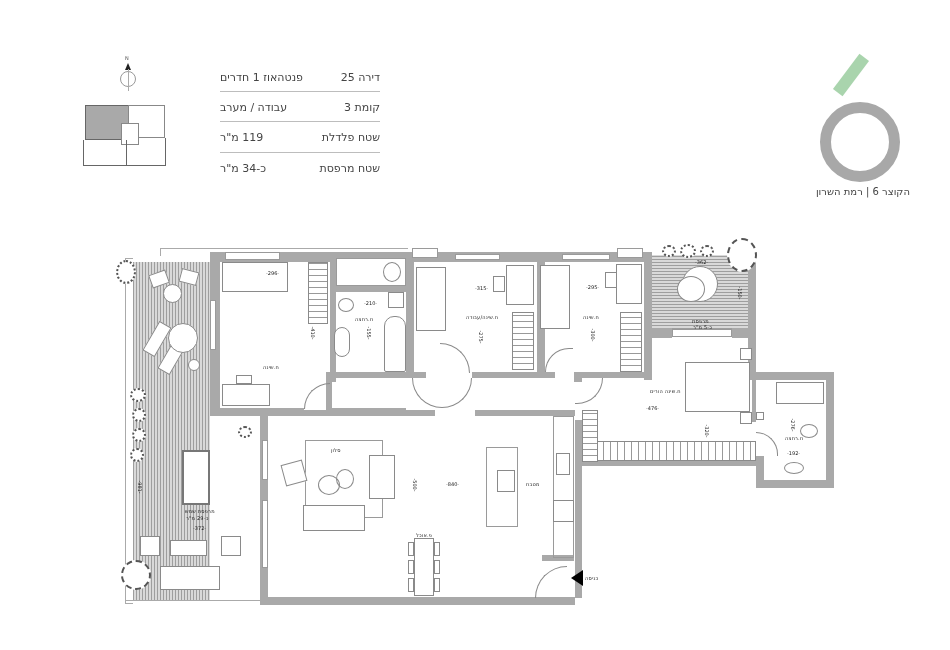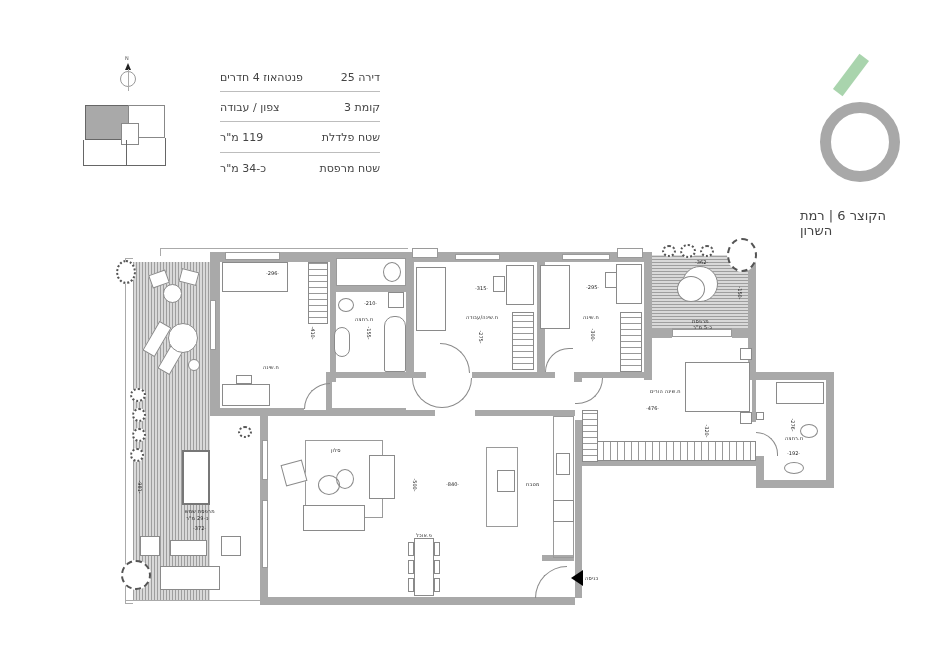--- a/index.html
+++ b/index.html
@@ -8,21 +8,21 @@
   .abs { position:absolute; }
 
   
   .info-row { position:absolute; left:220px; width:160px; height:30px; direction:rtl;
               display:flex; justify-content:space-between; align-items:center; font-size:11px; color:#444; }
   .info-sep { position:absolute; left:220px; width:160px; height:1px; background:#bdbdbd; }
 
   
   .logo-ring { position:absolute; left:820px; top:102px; width:58px; height:58px; border:11px solid #a8a8a8; border-radius:50%; }
   .logo-accent { position:absolute; left:845px; top:53px; width:12px; height:44px; background:#a9d4ad; transform:rotate(37deg); transform-origin:center; }
-  .logo-caption { position:absolute; left:800px; top:208px; width:110px; text-align:left; direction:rtl; font-size:13px; color:#444; }
+  .logo-caption { position:absolute; left:800px; top:186px; width:110px; text-align:right; direction:rtl; font-size:10px; color:#444; }
 
   
   .wall { position:absolute; background:#a9a9a9; }
   .thin { position:absolute; border:1px solid #9a9a9a; background:transparent; box-sizing:border-box; }
   .deck { position:absolute;
           background: repeating-linear-gradient(90deg, #9e9e9e 0 1px, #d9d9d9 1px 3px); }
   .deck-h { position:absolute;
           background: repeating-linear-gradient(0deg, #9e9e9e 0 1px, #d9d9d9 1px 3px); }
   .room-label { position:absolute; font-size:5px; color:#222; direction:rtl; white-space:nowrap; letter-spacing:0.2px; }
   .dim { position:absolute; font-size:5px; color:#222; white-space:nowrap; }
@@ -49,26 +49,26 @@
 <div class="abs" style="left:83px;top:103px;width:84px;height:64px;">
   <div class="abs" style="left:2px;top:2px;width:44px;height:35px;background:#a9a9a9;border:1px solid #666;box-sizing:border-box;"></div>
   <div class="abs" style="left:45px;top:2px;width:37px;height:33px;border:1px solid #888;box-sizing:border-box;"></div>
   <div class="abs" style="left:38px;top:20px;width:18px;height:22px;border:1px solid #888;background:#fff;box-sizing:border-box;"></div>
   <div class="abs" style="left:0px;top:37px;width:44px;height:26px;border:1px solid #666;box-sizing:border-box;border-top:none;"></div>
   <div class="abs" style="left:44px;top:35px;width:39px;height:28px;border:1px solid #666;box-sizing:border-box;border-top:none;border-left:none;"></div>
 </div>
 
 <div class="info-row" style="top:62px;">
   <span>דירה 25</span>
-  <span>פנטהאוז 4 חדרים</span>
+  <span>פנטהאוז 1 חדרים</span>
 </div>
 <div class="info-sep" style="top:91px;"></div>
 <div class="info-row" style="top:92px;">
   <span>קומת 3</span>
-  <span>צפון / עבודה</span>
+  <span>עבודה / מערב</span>
 </div>
 <div class="info-sep" style="top:121px;"></div>
 <div class="info-row" style="top:122px;">
   <span>שטח פלדלת</span>
   <span>119 מ"ר</span>
 </div>
 <div class="info-sep" style="top:152px;"></div>
 <div class="info-row" style="top:153px;">
   <span>שטח מרפסת</span>
   <span>כ-34 מ"ר</span>

